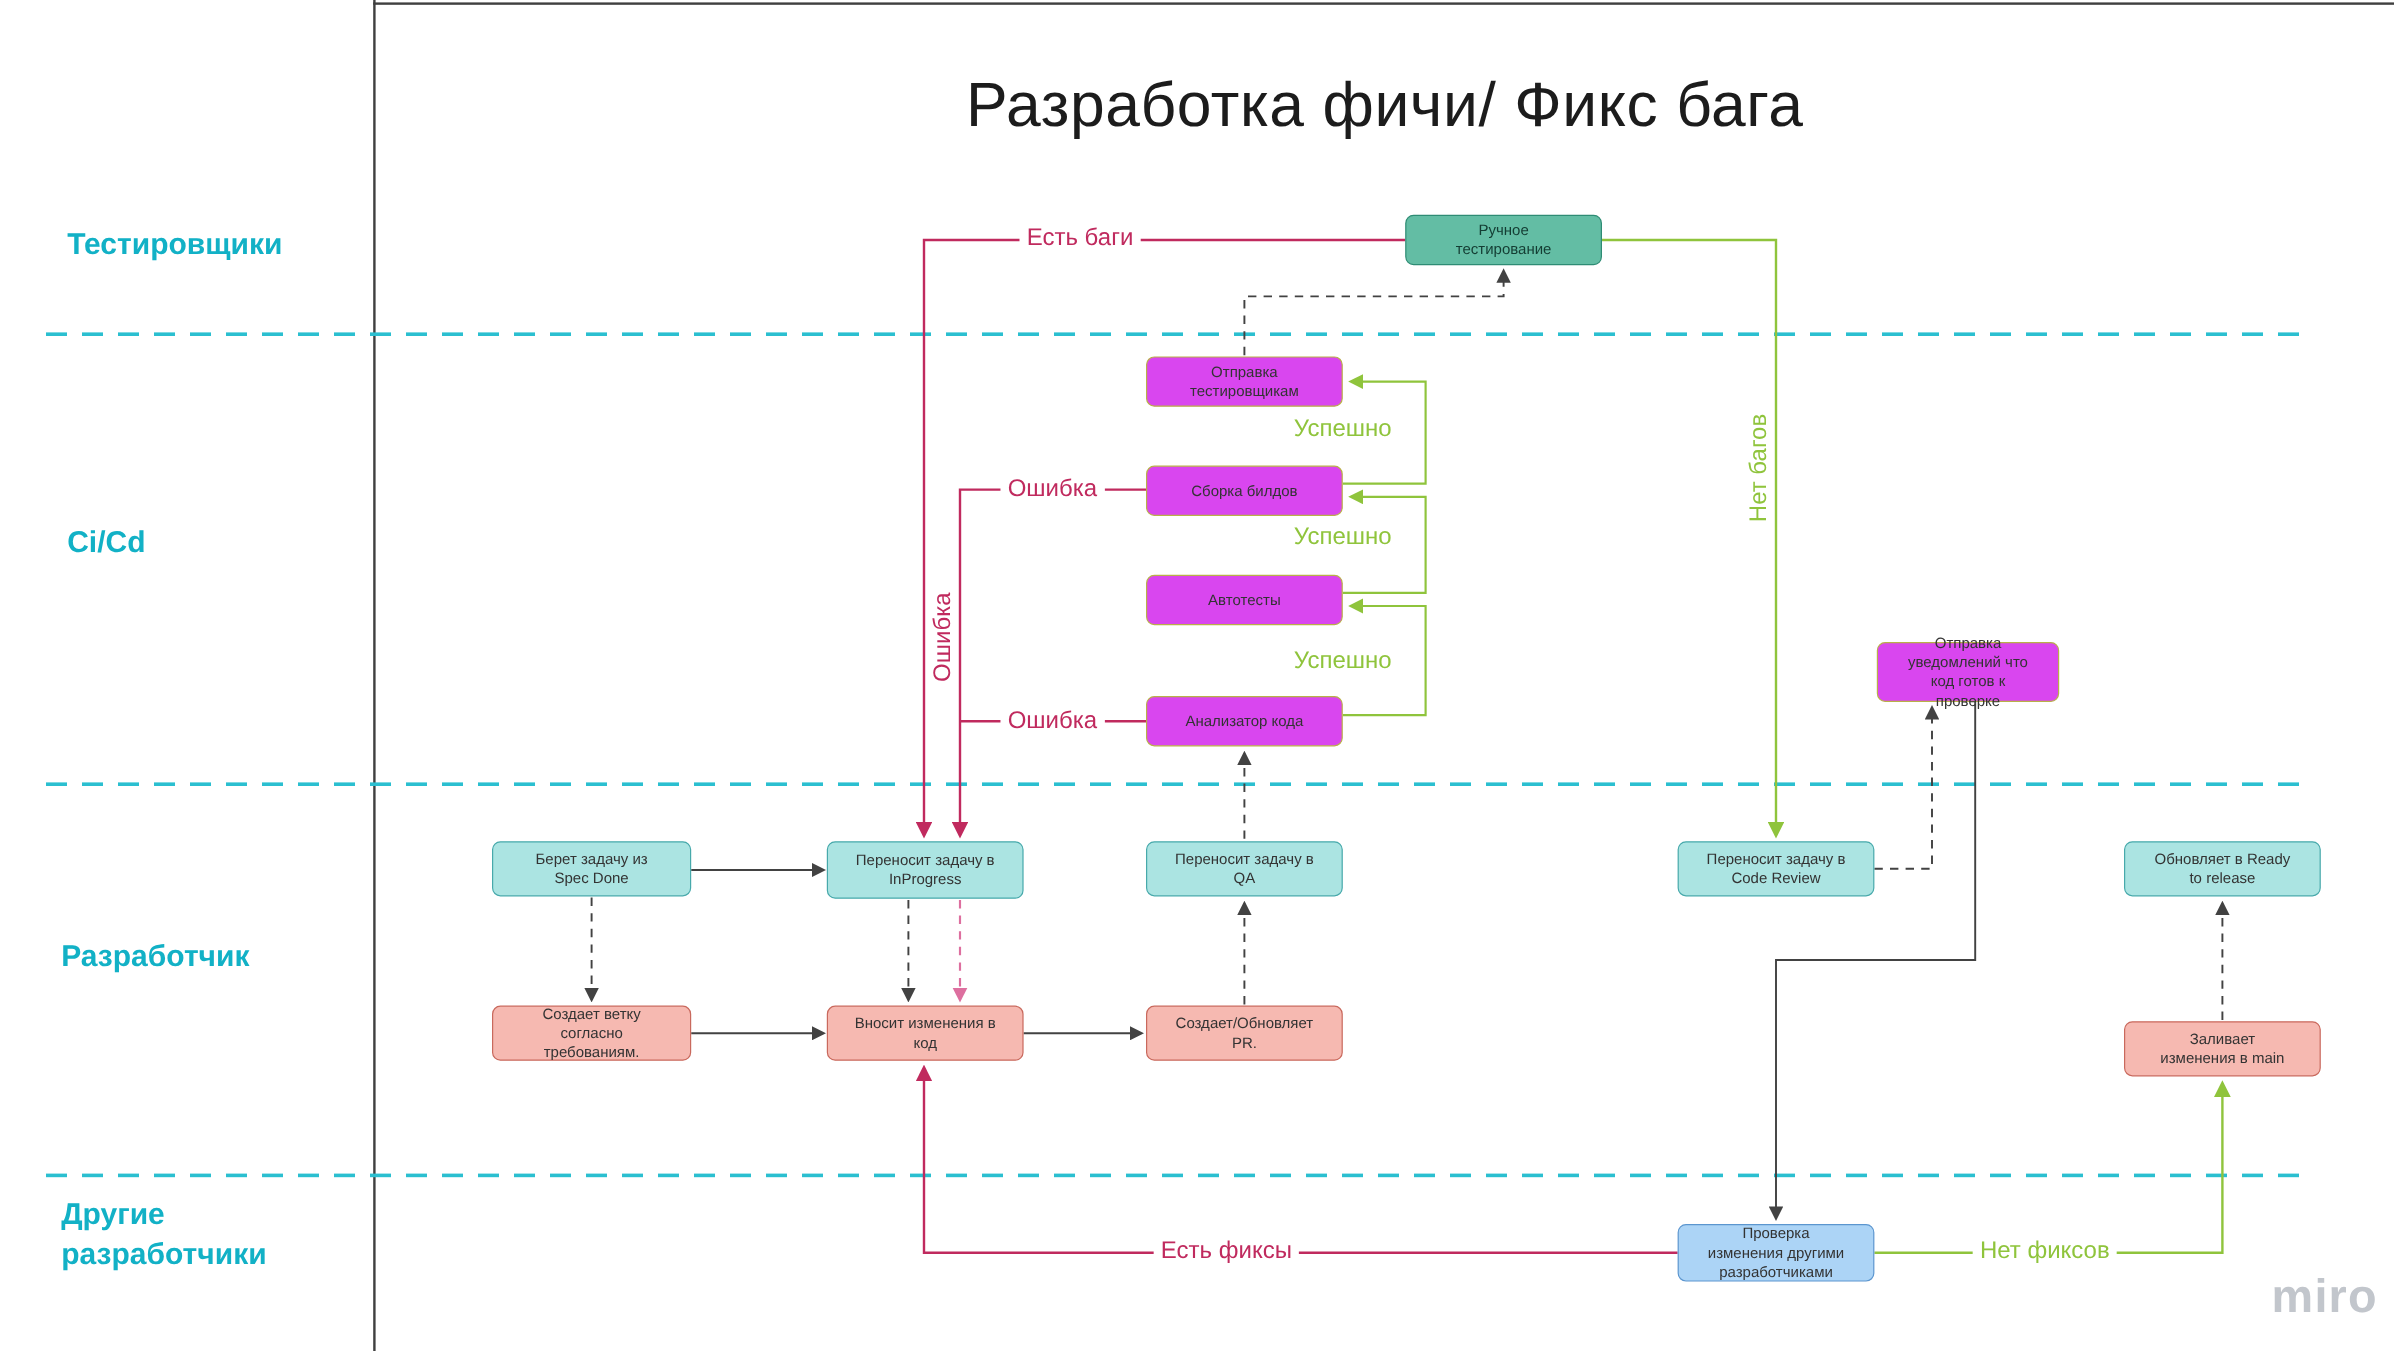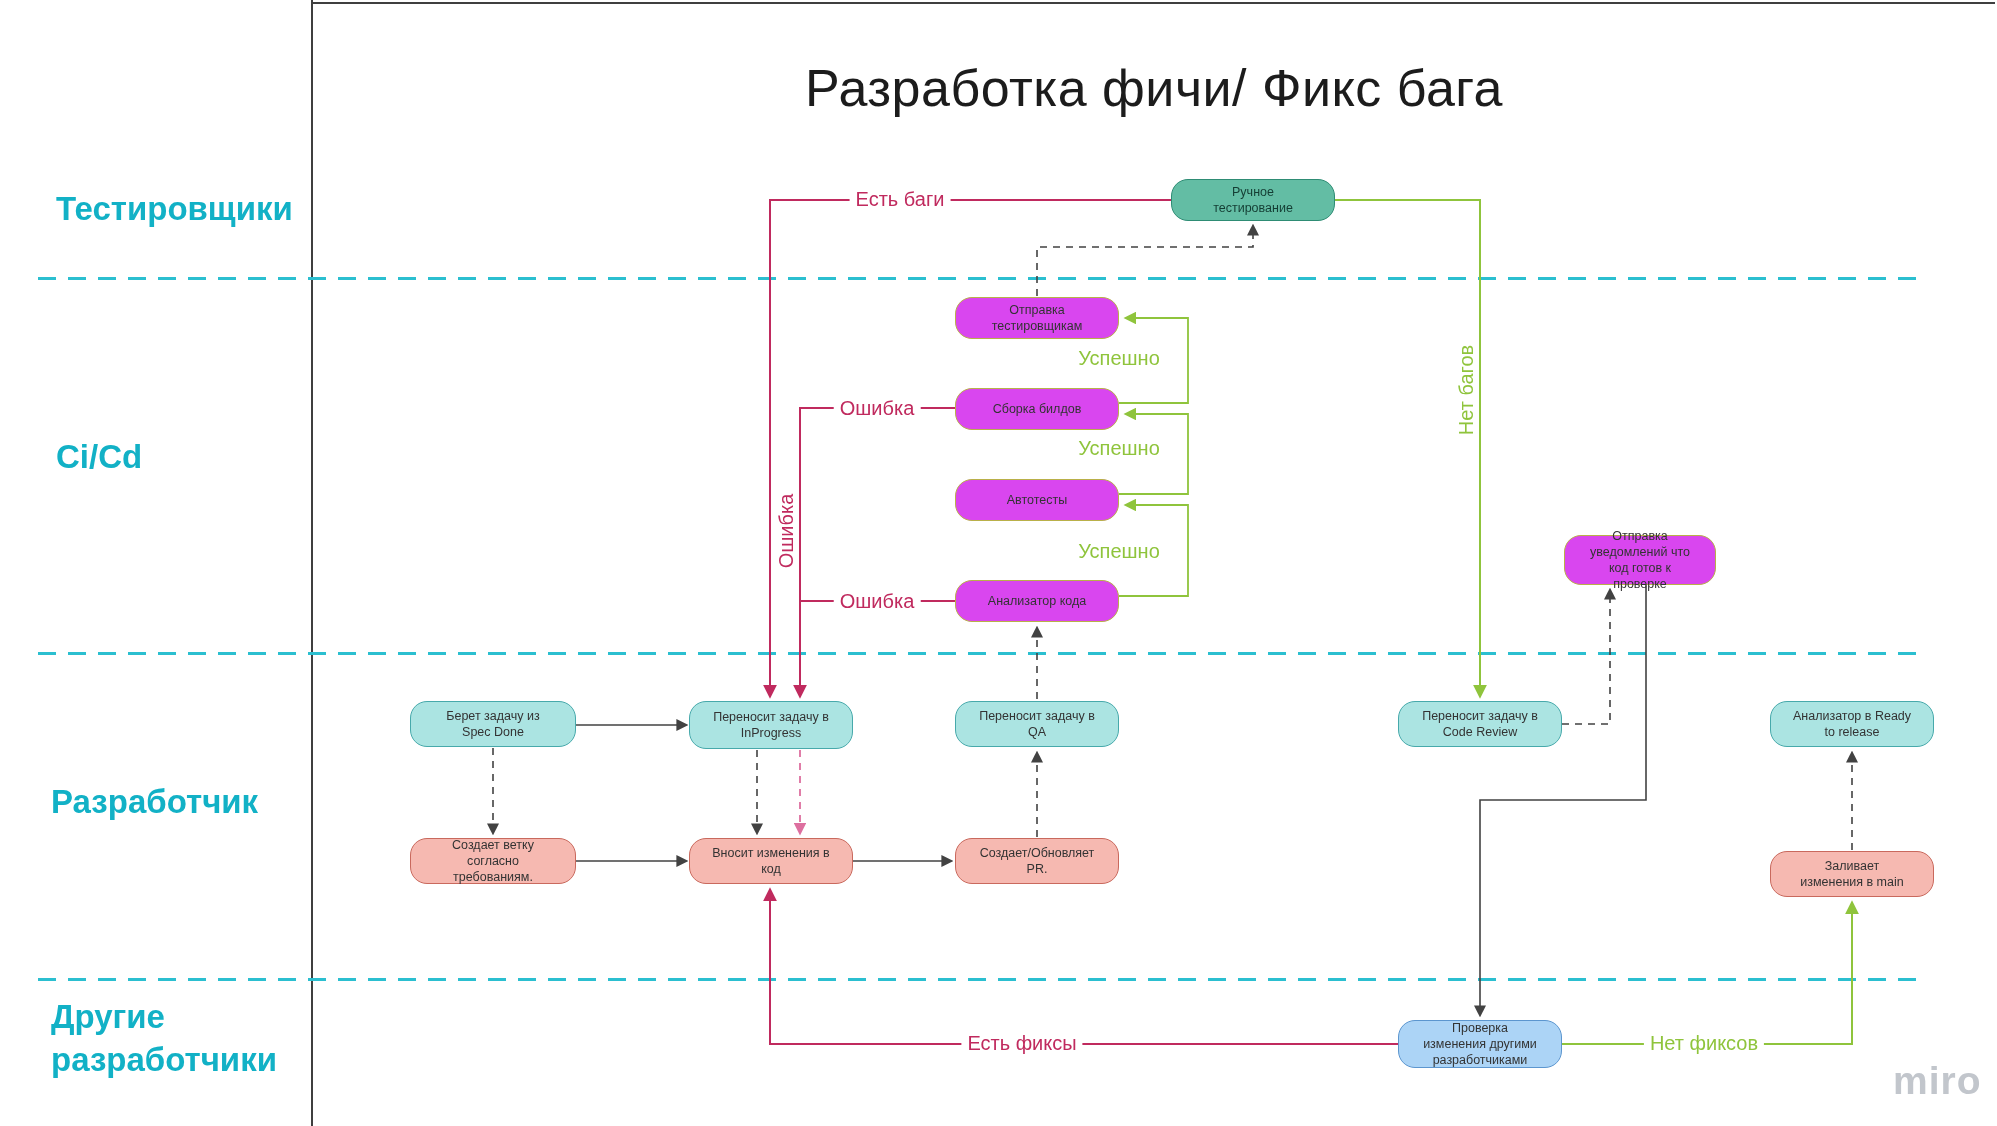--- a/index.html
+++ b/index.html
@@ -8,37 +8,37 @@
 
   
   .frame-v{position:absolute;left:311px;top:0;width:2px;height:1126px;background:#3f3f3f;}
   .frame-h{position:absolute;left:311px;top:2px;width:1684px;height:2px;background:#3f3f3f;}
 
   
   .title{position:absolute;left:311px;top:58px;width:1686px;text-align:center;
          font-size:52px;color:#1c1c1c;letter-spacing:.5px;}
 
   
-  .lane-label{position:absolute;font-size:33px;font-weight:bold;color:#12b1c6;line-height:1.3;}
+  .lane-label{position:absolute;font-size:25px;font-weight:bold;color:#12b1c6;line-height:1.3;}
   #lane-testers{left:56px;top:188px;}
   #lane-cicd{left:56px;top:436px;}
   #lane-developer{left:51px;top:781px;}
   #lane-other{left:51px;top:996px;width:200px;}
 
   
   .lane-sep{position:absolute;left:38px;width:1884px;height:3px;
             background:repeating-linear-gradient(90deg,#2bbfd0 0 18px,transparent 18px 30px);}
   #sep1{top:277px;} #sep2{top:652px;} #sep3{top:978px;}
 
   
   svg.edges{position:absolute;left:0;top:0;pointer-events:none;}
 
   
   .node{position:absolute;display:flex;align-items:center;justify-content:center;text-align:center;
-        font-size:12.5px;line-height:1.3;color:#333;border-radius:17px;box-sizing:border-box;padding:3px 21px;}
+        font-size:12.5px;line-height:1.3;color:#333;border-radius:7px;box-sizing:border-box;padding:3px 21px;}
   .yellow{background:#d946ef;border:1.5px solid #b9b049;}
   .cyan{background:#abe4e2;border:1.5px solid #47a9ab;}
   .pink{background:#f6b9b1;border:1.5px solid #c9695d;}
   .teal{background:#63bda4;border:1.5px solid #2e8c74;color:#143d33;}
   .blue{background:#acd4f6;border:1.5px solid #5c96cf;}
 
   #n-manual     {left:1171px;top:179px;width:164px;height:42px;}
   #n-send-test  {left:955px; top:297px;width:164px;height:42px;}
   #n-build      {left:955px; top:388px;width:164px;height:42px;}
   #n-autotests  {left:955px; top:479px;width:164px;height:42px;}
@@ -140,21 +140,21 @@
   <div class="node teal" id="n-manual">Ручное тестирование</div>
   <div class="node yellow" id="n-send-test">Отправка тестировщикам</div>
   <div class="node yellow" id="n-build">Сборка билдов</div>
   <div class="node yellow" id="n-autotests">Автотесты</div>
   <div class="node yellow" id="n-analyzer">Анализатор кода</div>
   <div class="node yellow" id="n-notify">Отправка уведомлений что код готов к проверке</div>
   <div class="node cyan" id="n-take">Берет задачу из Spec Done</div>
   <div class="node cyan" id="n-inprogress">Переносит задачу в InProgress</div>
   <div class="node cyan" id="n-qa">Переносит задачу в QA</div>
   <div class="node cyan" id="n-codereview">Переносит задачу в Code Review</div>
-  <div class="node cyan" id="n-ready">Анализатор в Ready to release</div>
+  <div class="node cyan" id="n-ready">Обновляет в Ready to release</div>
   <div class="node pink" id="n-branch">Создает ветку согласно требованиям.</div>
   <div class="node pink" id="n-edit">Вносит изменения в код</div>
   <div class="node pink" id="n-pr">Создает/Обновляет PR.</div>
   <div class="node pink" id="n-merge">Заливает изменения в main</div>
   <div class="node blue" id="n-peer">Проверка изменения другими разработчиками</div>
 
   <div class="elabel crimson bg" id="lbl-hasbugs">Есть баги</div>
   <div class="elabel crimson bg" id="lbl-err1">Ошибка</div>
   <div class="elabel crimson bg" id="lbl-err2">Ошибка</div>
   <div class="elabel crimson rot" id="lbl-errrot">Ошибка</div>

